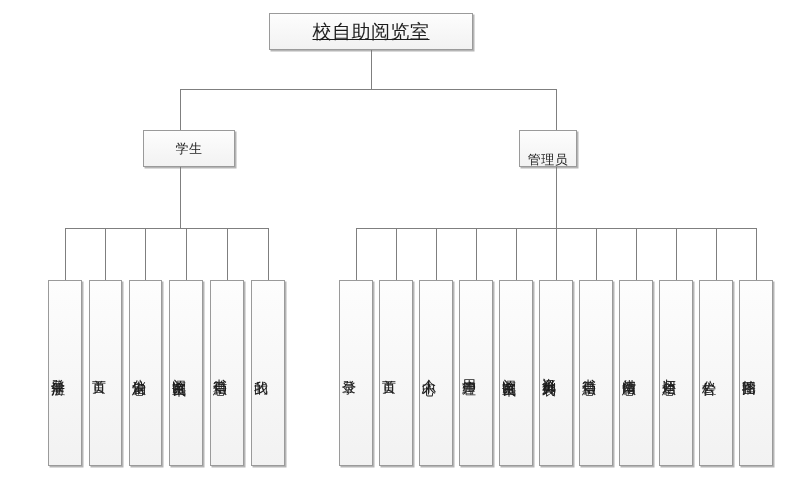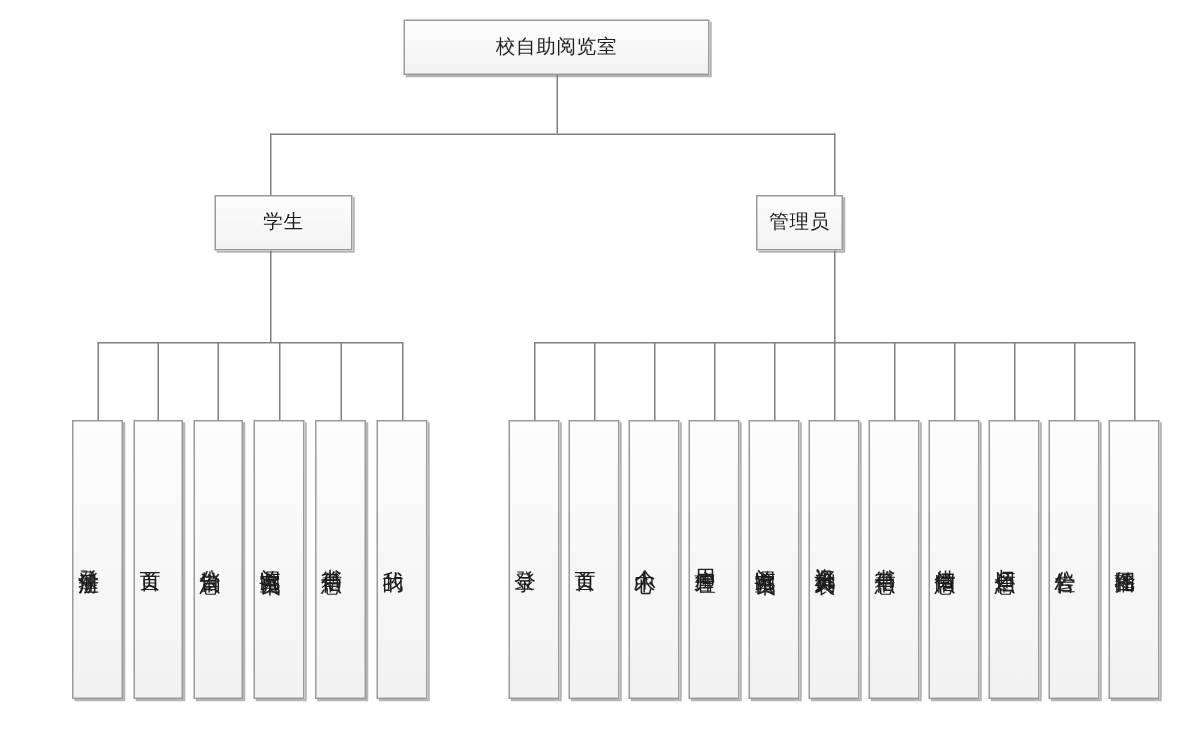--- a/index.html
+++ b/index.html
@@ -36,21 +36,21 @@
     justify-content: center;
     color: #1d1d1d;
   }
 
   
   .node.horiz {
     font-size: 13px;
     letter-spacing: 0.5px;
     line-height: 1;
   }
-  .node.root { font-size: 13px; }
+  .node.root { font-size: 19px; text-decoration: underline; }
 
   
   .node.vert {
     writing-mode: vertical-rl;
     text-orientation: upright;
     font-size: 14px;
     line-height: 1.32;
     letter-spacing: 1px;
     padding-bottom: 6px;
     align-items: flex-end;
@@ -102,21 +102,21 @@
   <div class="line v" style="left:716px; top:228px; height:52px;"></div>
   <div class="line v" style="left:756px; top:228px; height:52px;"></div>
 
   <div class="node horiz root" style="left:269px; top:13px; width:204px; height:37px;">
     <span class="label">校自助阅览室</span>
   </div>
 
   <div class="node horiz" style="left:143px; top:130px; width:92px; height:37px;">
     <span class="label">学生</span>
   </div>
-  <div class="node horiz" style="left:504px; top:130px; width:58px; height:37px;">
+  <div class="node horiz" style="left:519px; top:130px; width:58px; height:37px;align-items:flex-end;">
     <span class="label">管理员</span>
   </div>
 
   <div class="node vert" style="left:48px; top:280px; width:34px; height:186px;">
     <span class="label">登录注册</span>
   </div>
   <div class="node vert" style="left:89px; top:280px; width:33px; height:186px;">
     <span class="label">首页</span>
   </div>
   <div class="node vert" style="left:129px; top:280px; width:33px; height:186px;">

